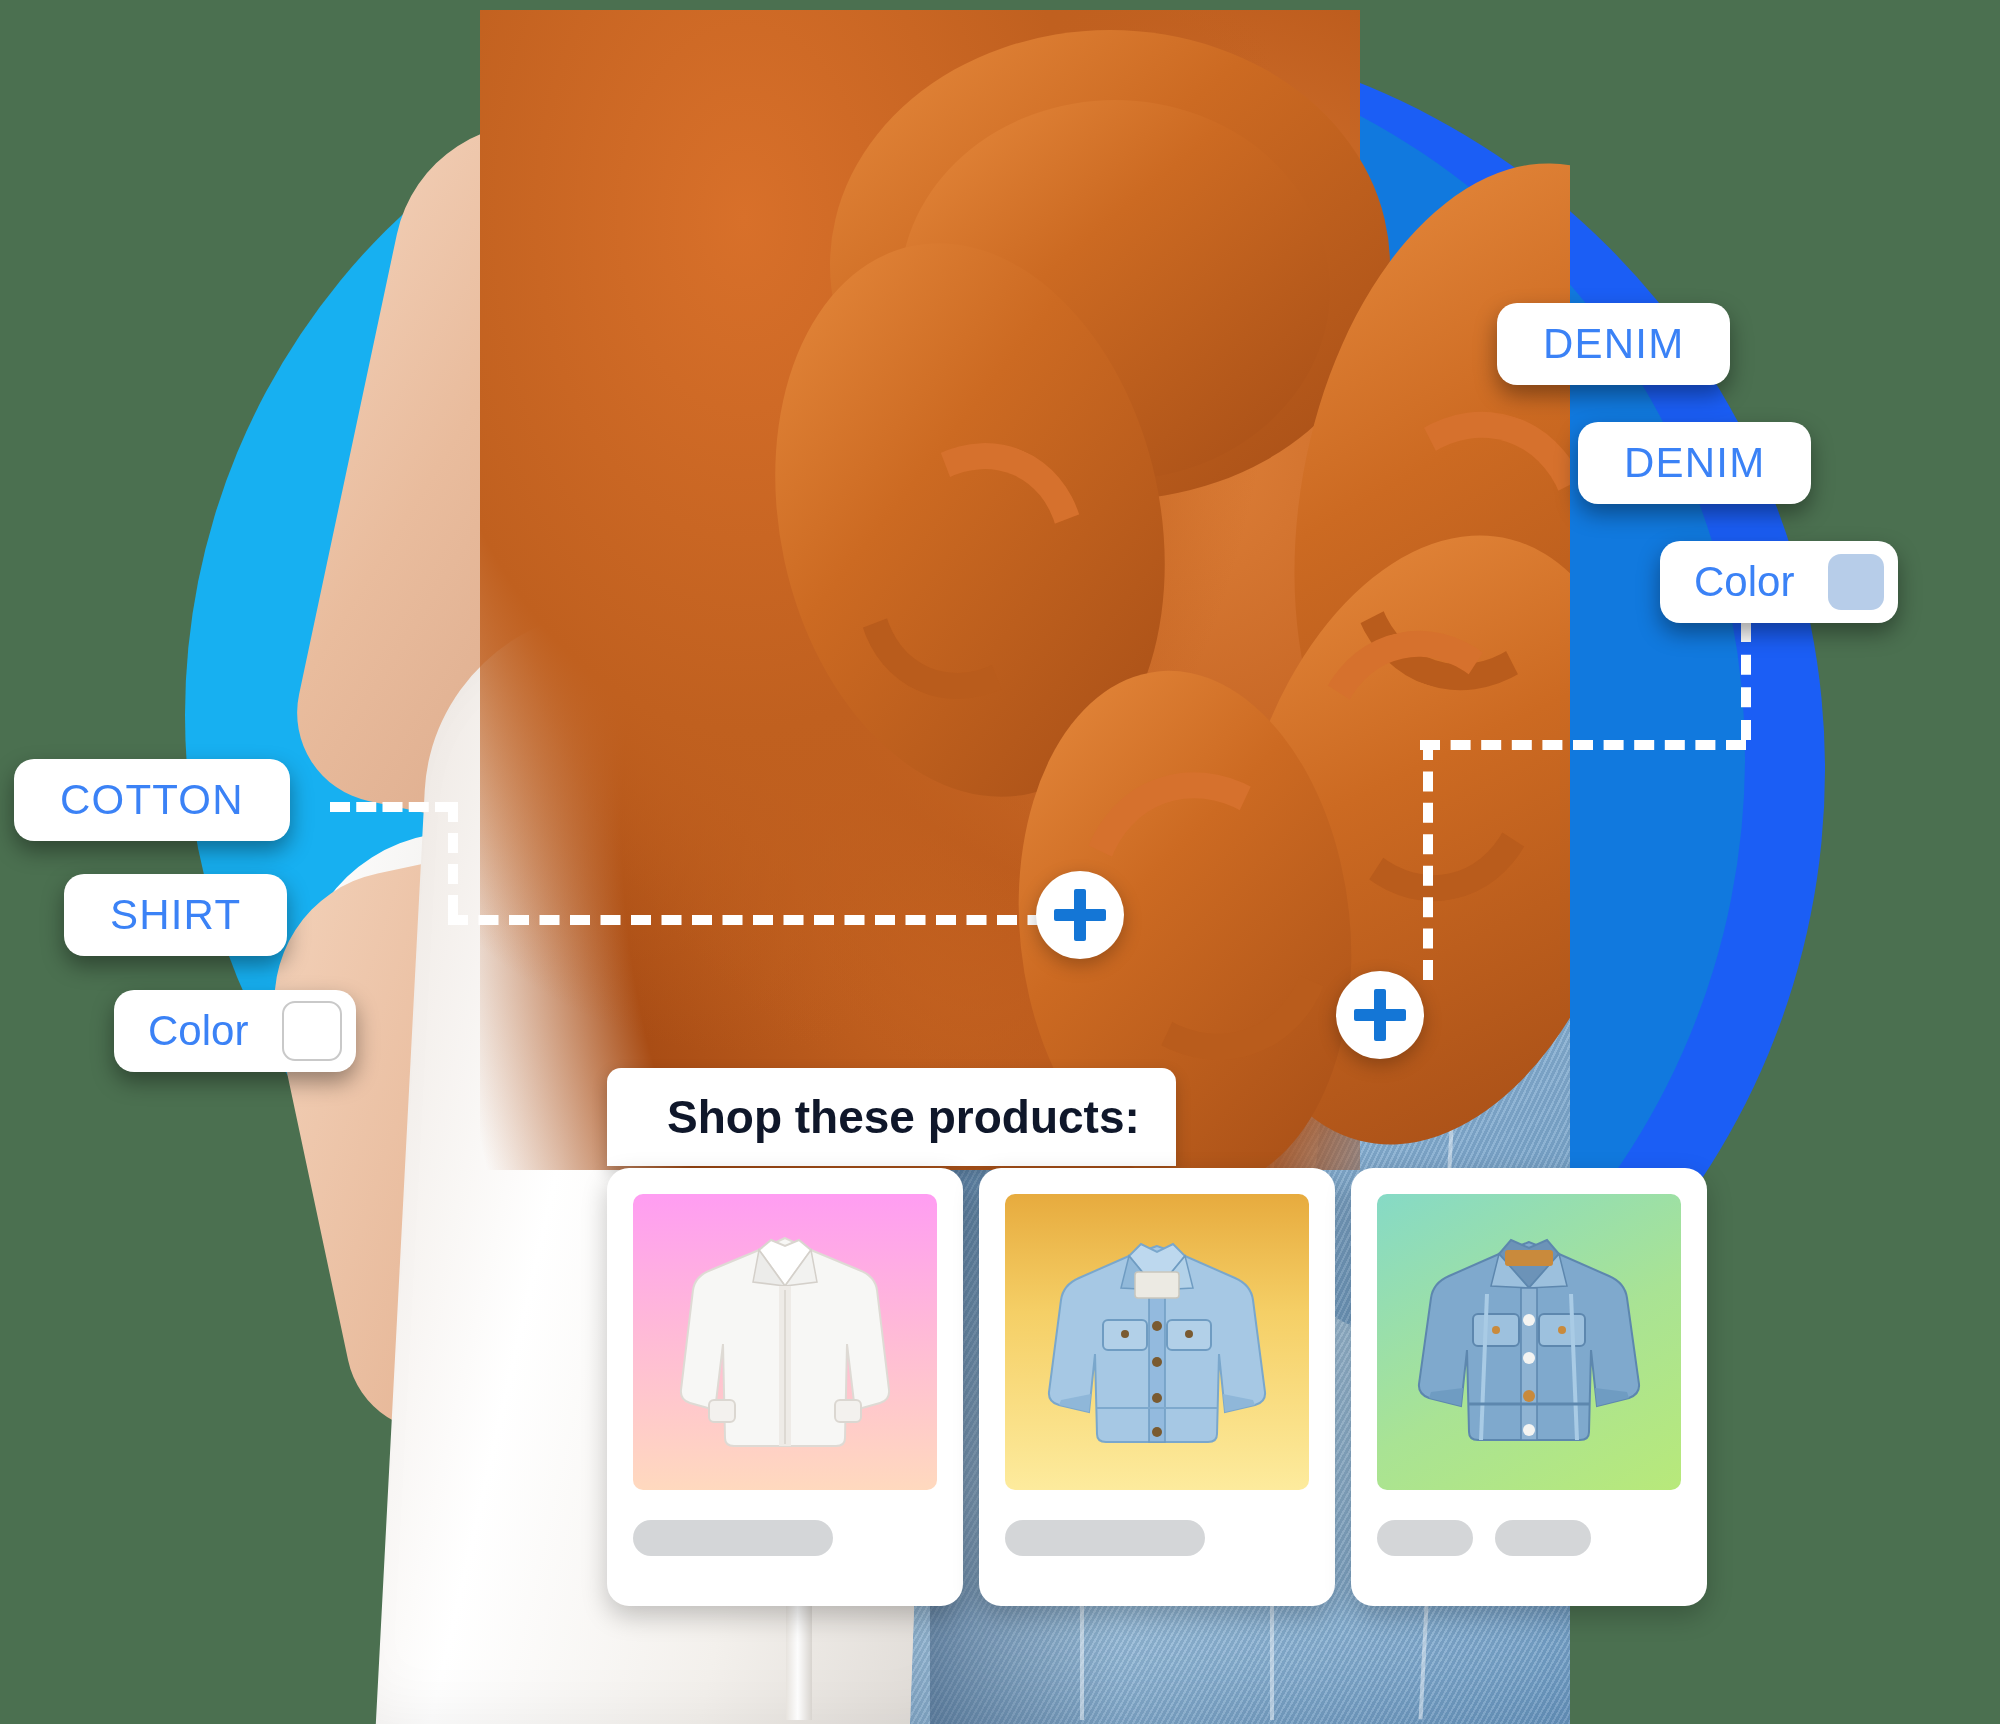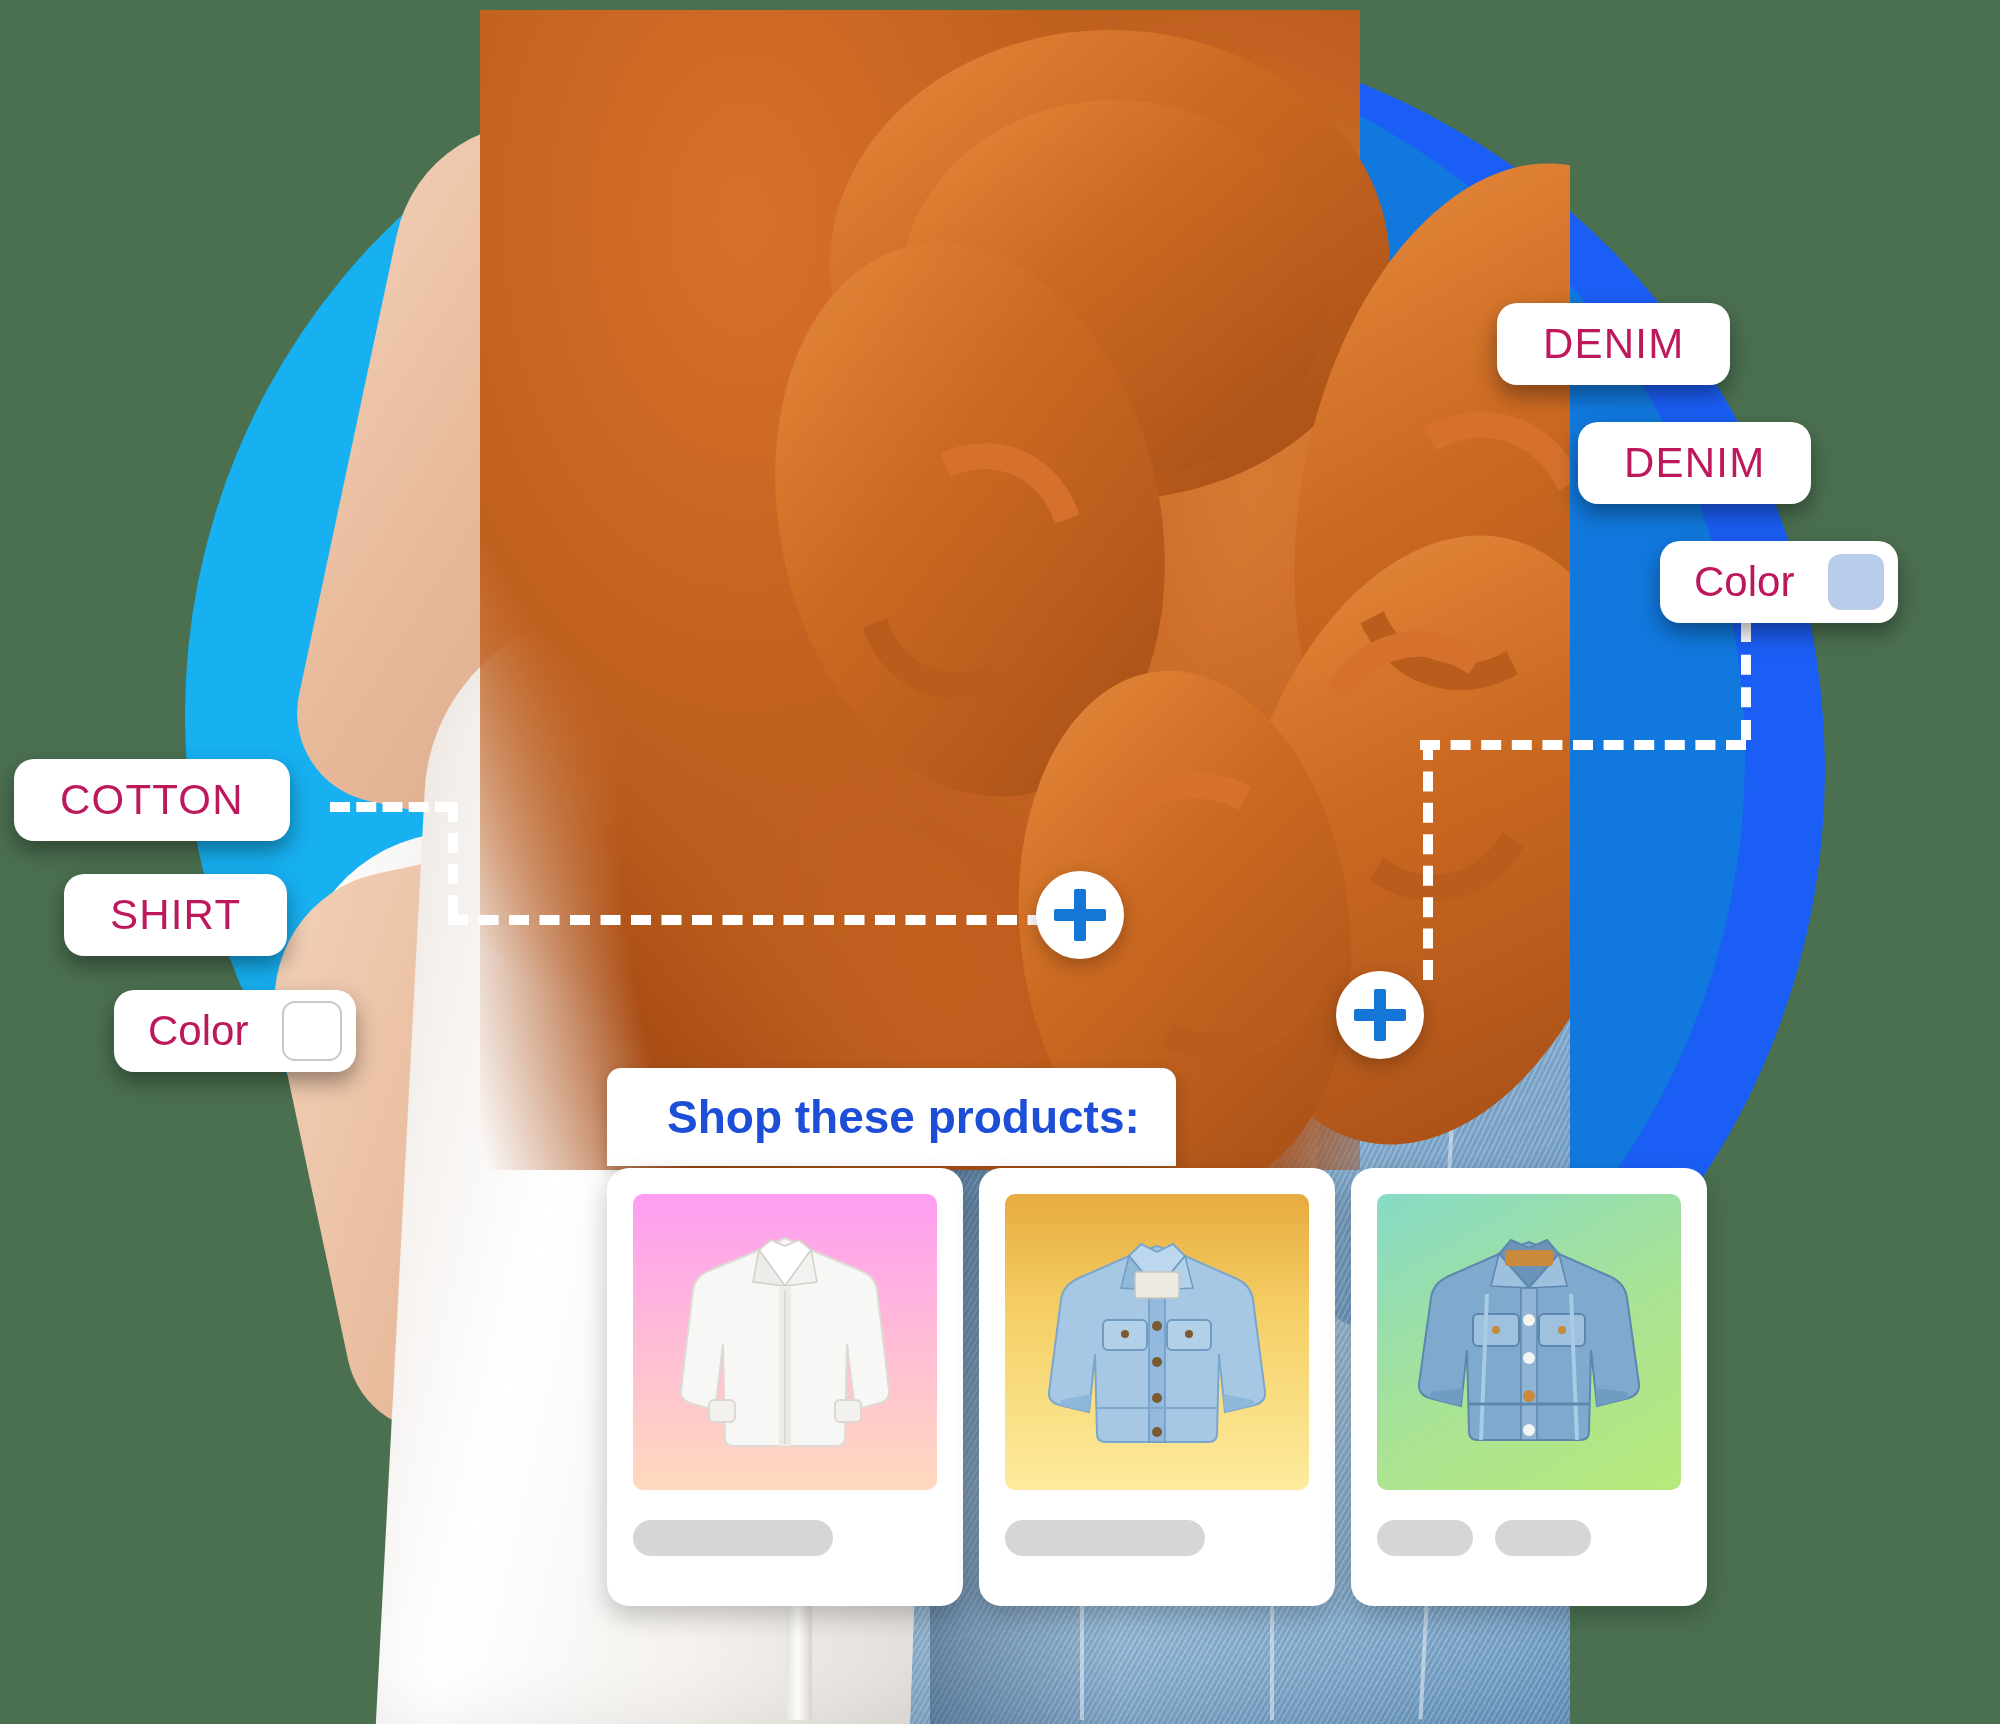--- a/index.html
+++ b/index.html
@@ -173,21 +173,21 @@
   .dash-h{position:absolute;height:0;border-top:10px dashed #ffffff;}
   .dash-v{position:absolute;width:0;border-left:10px dashed #ffffff;}
 
   
   .pill{
     position:absolute;
     background:#fff;
     border-radius:20px;
     box-shadow:0 10px 22px rgba(0,0,0,.38);
     display:flex;align-items:center;justify-content:center;
-    color:#be185d;
+    color:#3b82f6;
     white-space:nowrap;
   }
   .pill-upper{
     font-size:42px;font-weight:400;letter-spacing:1.2px;
     height:82px;padding:0 46px;
   }
   .pill-color{
     font-size:42px;font-weight:400;
     height:82px;padding:0 14px 0 34px;
     gap:34px;
@@ -209,21 +209,21 @@
   }
   .plus::before{left:50%;top:18px;width:12px;height:52px;margin-left:-6px;}
   .plus::after{top:50%;left:18px;height:12px;width:52px;margin-top:-6px;}
 
   
   .shop-header{
     position:absolute;left:607px;top:1068px;
     background:#fff;
     padding:22px 36px 22px 60px;
     border-radius:14px 14px 0 0;
-    font-size:46px;font-weight:700;color:#1d4ed8;
+    font-size:46px;font-weight:700;color:#0f172a;
     box-shadow:0 6px 16px rgba(0,0,0,.2);
     white-space:nowrap;
   }
   .cards{
     position:absolute;left:607px;top:1168px;
     display:flex;gap:16px;
   }
   .card{
     width:356px;height:438px;
     background:#ffffff;

